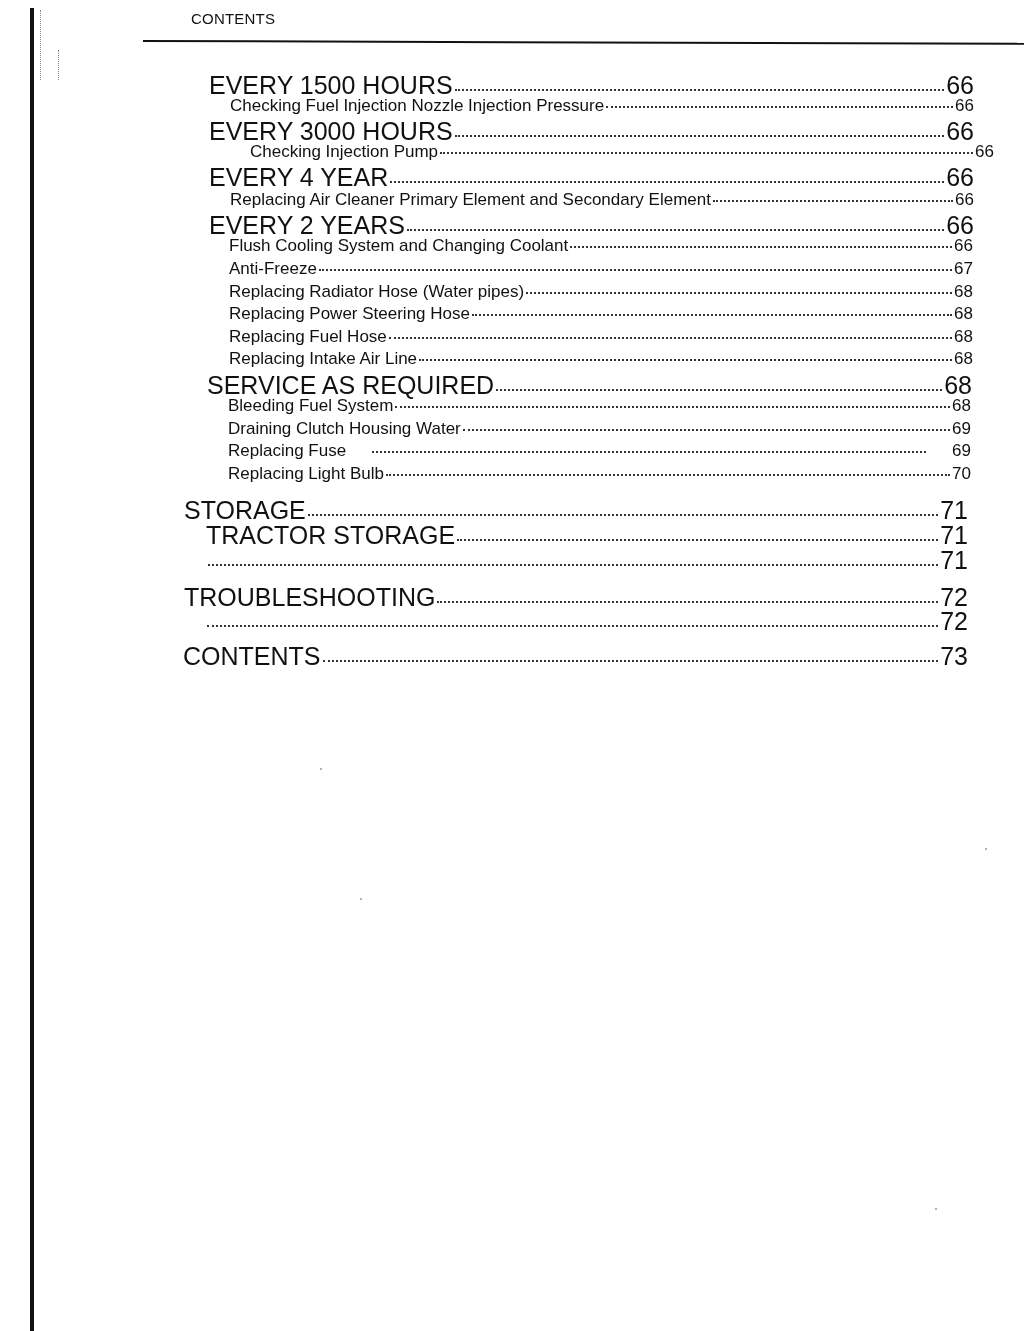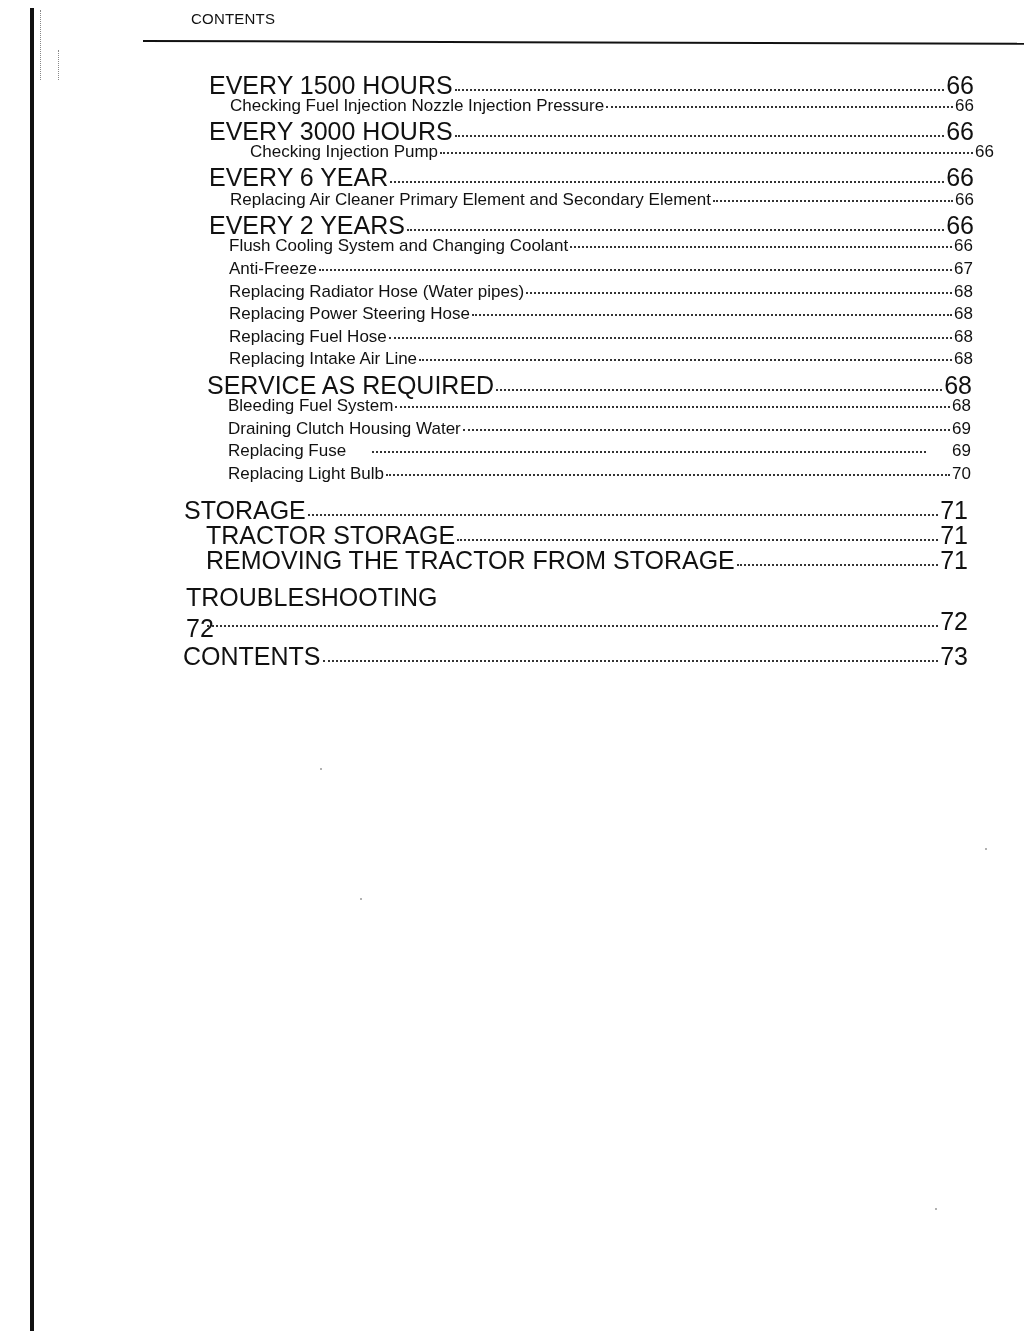--- a/index.html
+++ b/index.html
@@ -65,21 +65,21 @@
       <span class="toc-label">EVERY 3000 HOURS</span>
       <span class="toc-leader"></span>
       <span class="toc-page">66</span>
     </div>
     <div class="toc-row lvl-sub" style="left: 212px; top: 142px; width: 744px; margin-left: 38px;">
       <span class="toc-label">Checking Injection Pump</span>
       <span class="toc-leader"></span>
       <span class="toc-page">66</span>
     </div>
     <div class="toc-row lvl-major" style="left: 209px; top: 163px; width: 765px;">
-      <span class="toc-label">EVERY 6 YEAR</span>
+      <span class="toc-label">EVERY 4 YEAR</span>
       <span class="toc-leader"></span>
       <span class="toc-page">66</span>
     </div>
     <div class="toc-row lvl-sub" style="left: 230px; top: 190px; width: 744px;">
       <span class="toc-label">Replacing Air Cleaner Primary Element and Secondary Element</span>
       <span class="toc-leader"></span>
       <span class="toc-page">66</span>
     </div>
     <div class="toc-row lvl-major" style="left: 209px; top: 211px; width: 765px;">
       <span class="toc-label">EVERY 2 YEARS</span>
@@ -145,25 +145,24 @@
       <span class="toc-label">STORAGE</span>
       <span class="toc-leader"></span>
       <span class="toc-page">71</span>
     </div>
     <div class="toc-row lvl-major" style="left: 206px; top: 521px; width: 762px;">
       <span class="toc-label">TRACTOR STORAGE</span>
       <span class="toc-leader"></span>
       <span class="toc-page">71</span>
     </div>
     <div class="toc-row lvl-major" style="left: 206px; top: 546px; width: 762px;">
-      <span class="toc-label">REMOVING THE TRACTOR FROM STORAGE</span>
       <span class="toc-leader"></span>
       <span class="toc-page">71</span>
     </div>
-    <div class="toc-row lvl-major" style="left: 184px; top: 583px; width: 784px; flex-direction: column;">
+    <div class="toc-row lvl-major" style="left: 184px; top: 583px; width: 784px;">
       <span class="toc-label">TROUBLESHOOTING</span>
       <span class="toc-leader"></span>
       <span class="toc-page">72</span>
     </div>
     <div class="toc-row lvl-major" style="left: 205px; top: 607px; width: 763px;">
       <span class="toc-leader"></span>
       <span class="toc-page">72</span>
     </div>
     <div class="toc-row lvl-major" style="left: 183px; top: 642px; width: 785px;">
       <span class="toc-label">CONTENTS</span>

